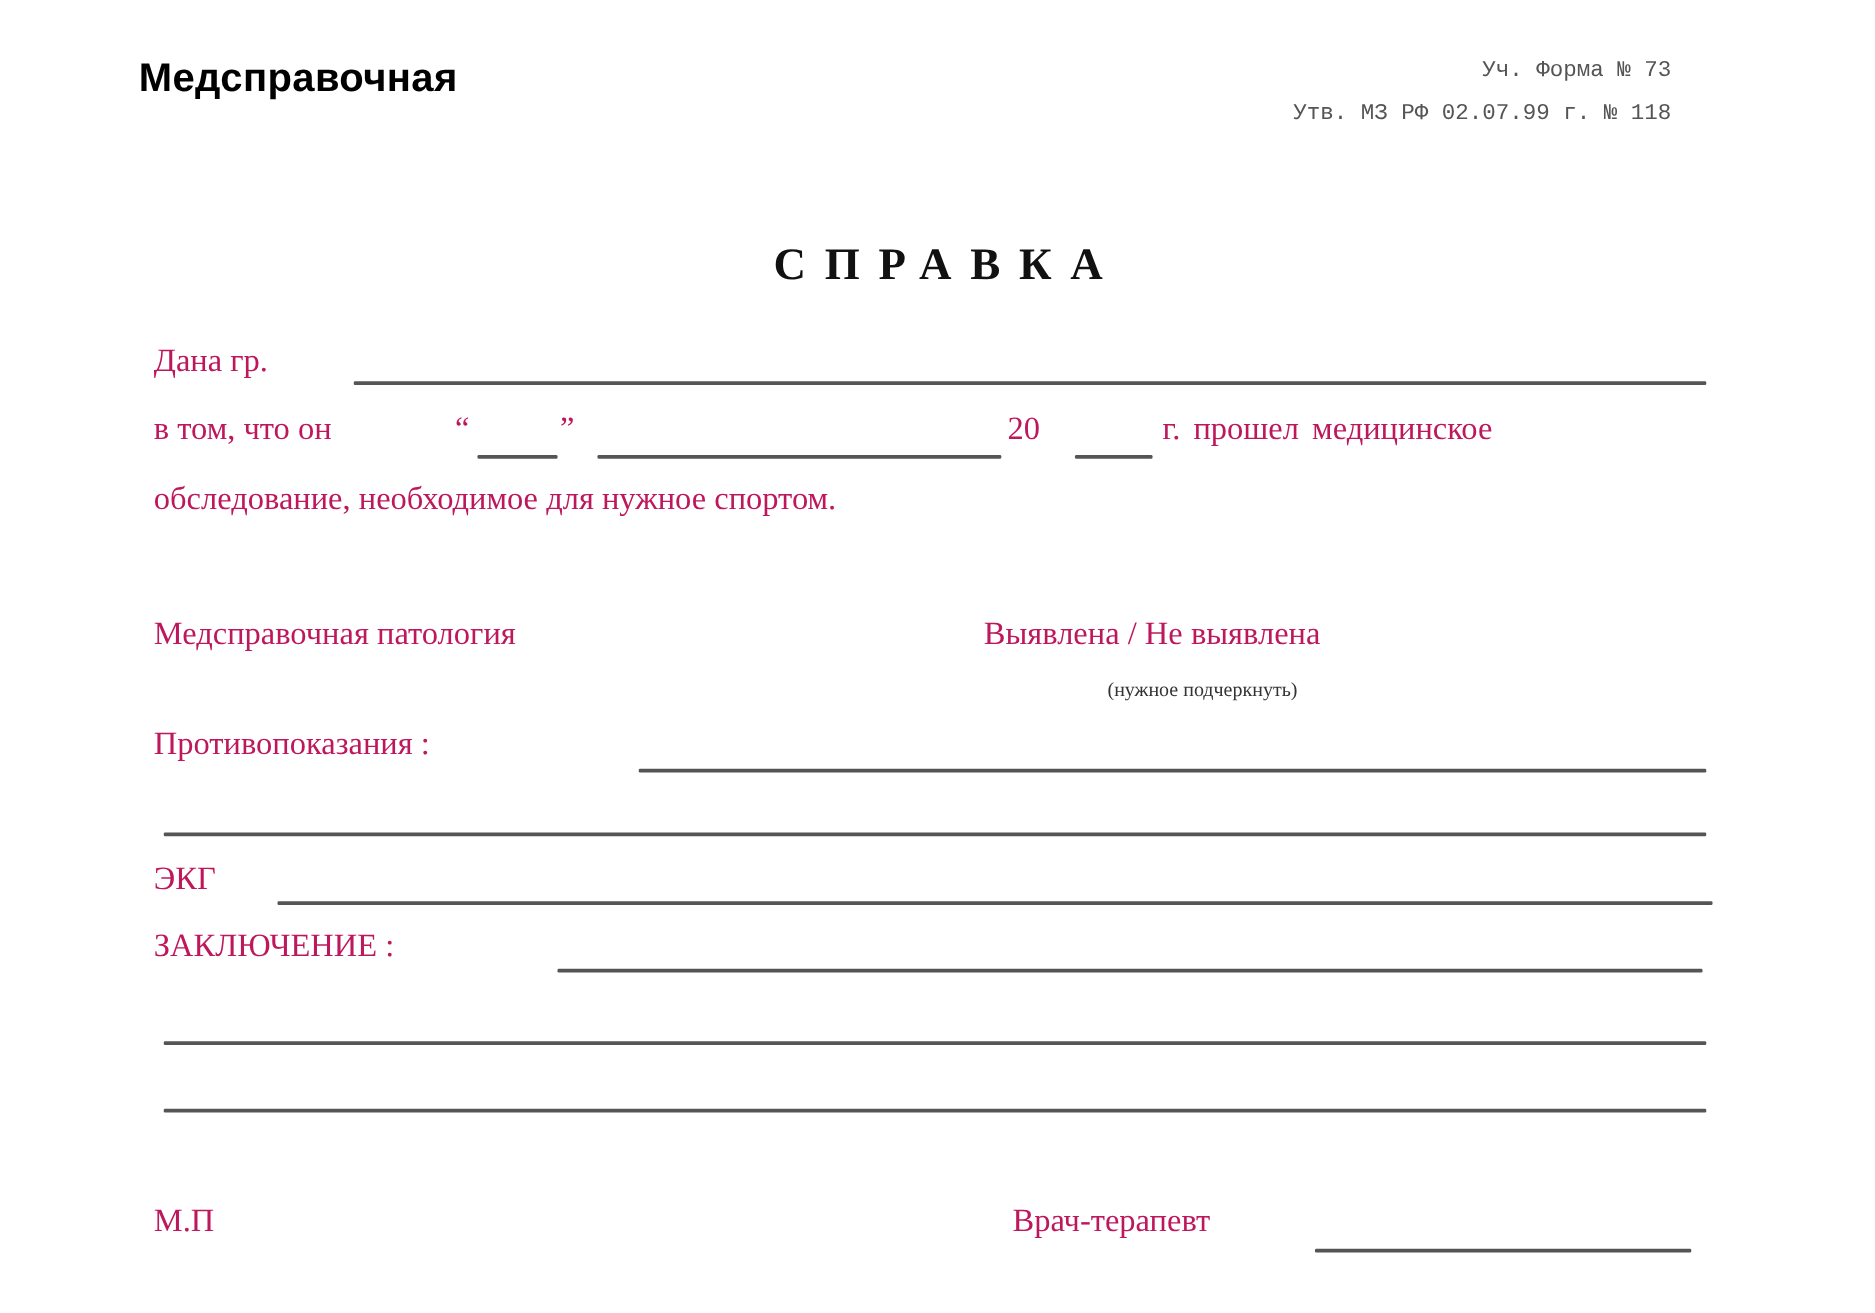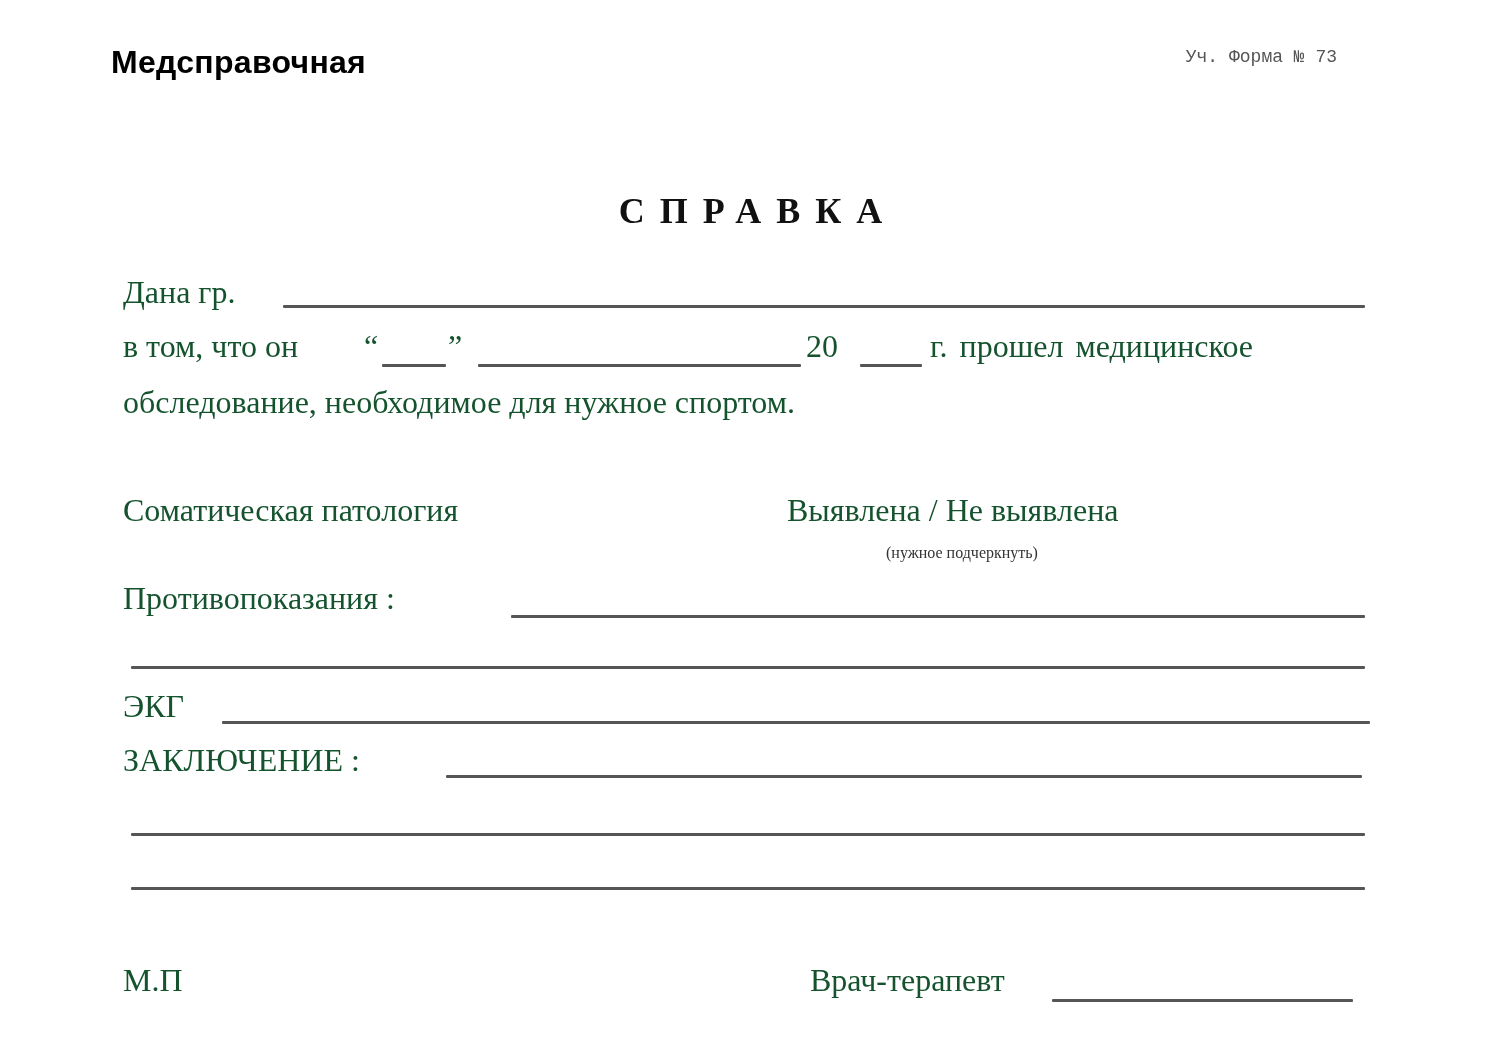--- a/index.html
+++ b/index.html
@@ -30,57 +30,58 @@
     }
     .form-meta div { white-space: nowrap; font-family: Liberation Mono, monospace; }
 
     .title {
       left: 0; width: 1516px; top: 190px;
       text-align: center;
       font-size: 36px; font-weight: bold;
       letter-spacing: 15px; color: #111;
     }
 
-    .text { font-size: 32px; color: #14532d; }
+    .text { font-size: 26px; color: #be185d; }
 
     .line {
       position: absolute;
       height: 3px;
       background: #555;
       border-radius: 1px;
     }
     .small-note {
       font-size: 16px; color: #333;
     }
   </style>
 </head>
 <body>
 
 <div class="abs sans brand">Медсправочная</div>
 <div class="abs sans form-meta">
   <div>Уч. Форма № 73</div>
+  <div>Утв. МЗ РФ 02.07.99 г. № 118</div>
 </div>
 
 <div class="abs serif title">СПРАВКА</div>
 
 <div class="abs serif text" style="left:123px; top:274px;">Дана гр.</div>
 <div class="line" style="left:283px; top:305px; width:1082px;"></div>
 
 <div class="abs serif text" style="left:123px; top:328px;">в том, что он</div>
 <div class="abs serif text" style="left:364px; top:328px;">“</div>
 <div class="line" style="left:382px; top:364px; width:64px;"></div>
 <div class="abs serif text" style="left:448px; top:328px;">”</div>
 <div class="line" style="left:478px; top:364px; width:323px;"></div>
 <div class="abs serif text" style="left:806px; top:328px;">20</div>
 <div class="line" style="left:860px; top:364px; width:62px;"></div>
 <div class="abs serif text" style="left:930px; top:328px; word-spacing:4px;">г. прошел  медицинское</div>
 
 <div class="abs serif text" style="left:123px; top:384px;">обследование, необходимое для нужное спортом.</div>
 
-<div class="abs serif text" style="left:123px; top:492px;">Соматическая патология</div>
+<div class="abs serif text" style="left:123px; top:492px;">Медсправочная патология</div>
 <div class="abs serif text" style="left:787px; top:492px;">Выявлена / Не выявлена</div>
 <div class="abs serif small-note" style="left:886px; top:544px;text-align:right;">(нужное подчеркнуть)</div>
 
 <div class="abs serif text" style="left:123px; top:580px;">Противопоказания :</div>
 <div class="line" style="left:511px; top:615px; width:854px;"></div>
 <div class="line" style="left:131px; top:666px; width:1234px;"></div>
 
 <div class="abs serif text" style="left:123px; top:688px;">ЭКГ</div>
 <div class="line" style="left:222px; top:721px; width:1148px;"></div>
 

